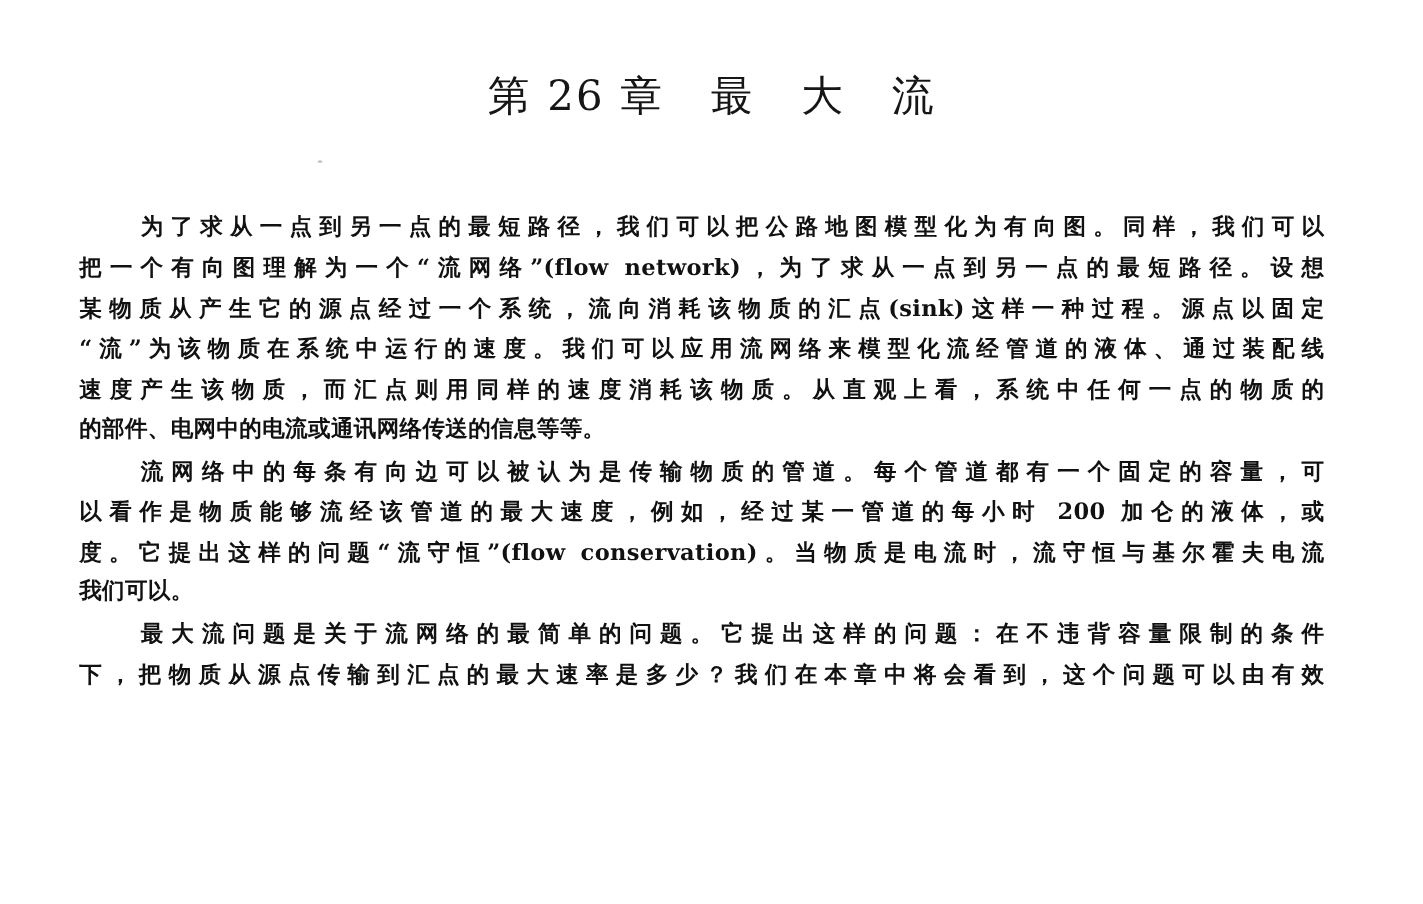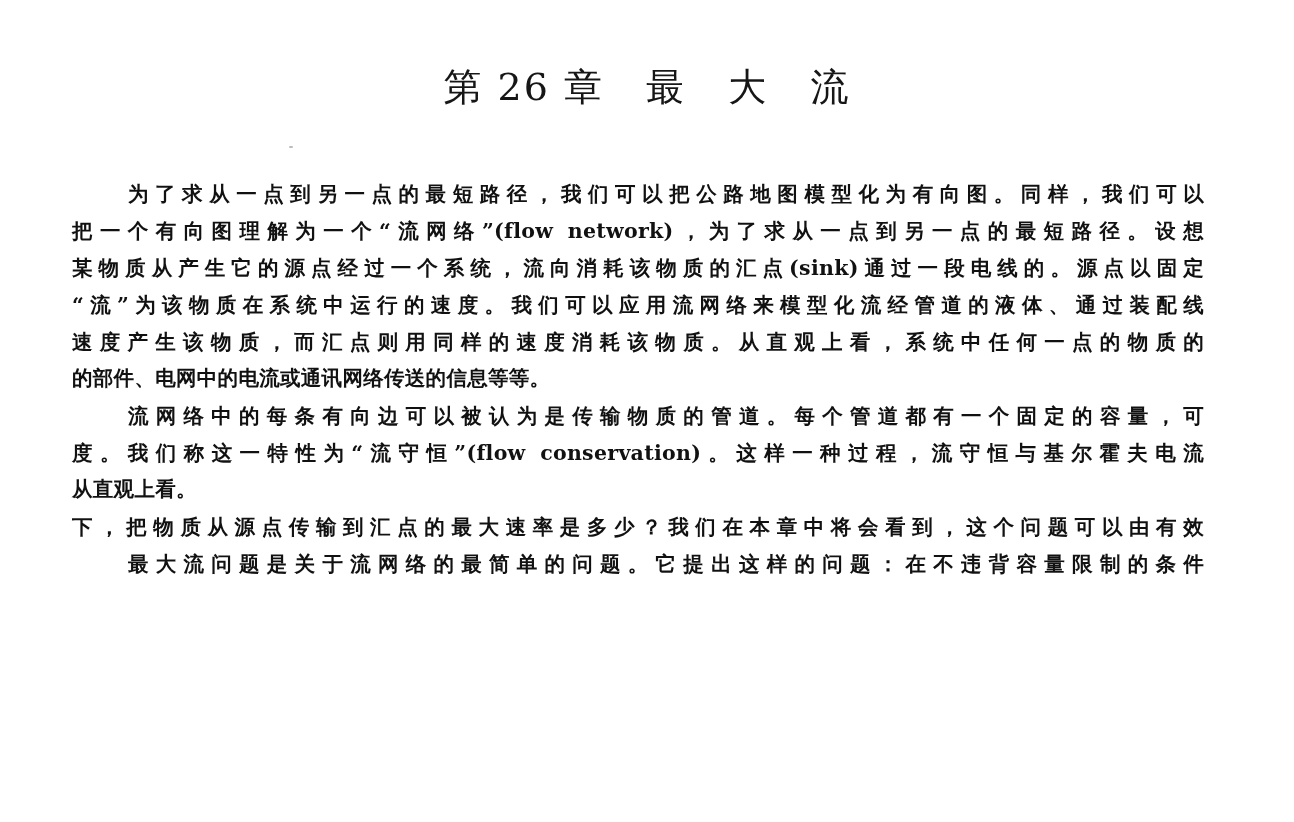--- a/index.html
+++ b/index.html
@@ -38,21 +38,21 @@
     left: 289px;
     top: 146px;
     width: 4px;
     height: 2px;
     background: #bdbdbd;
     border-radius: 1px;
   }
   .body-text {
     position: absolute;
     left: 72px;
-    top: 176px;
+    top: 188px;
     width: 1132px;
   }
   .line {
     height: 37px;
     line-height: 37px;
     font-size: 20.5px;
     font-weight: bold;
     white-space: nowrap;
     text-align: justify;
     text-align-last: justify;
@@ -73,31 +73,32 @@
 
   <h1 class="chapter-title" style="margin:0;font-weight:normal;">第 26 章   最   大   流</h1>
 
   <div class="speck"></div>
 
   <div class="body-text">
 
     <div class="paragraph">
       <div class="line indent">为了求从一点到另一点的最短路径，我们可以把公路地图模型化为有向图。同样，我们可以</div>
       <div class="line">把一个有向图理解为一个“流网络”(flow network)，为了求从一点到另一点的最短路径。设想</div>
-      <div class="line">某物质从产生它的源点经过一个系统，流向消耗该物质的汇点(sink)通过一段电线的。源点以固定</div>
+      <div class="line">某物质从产生它的源点经过一个系统，流向消耗该物质的汇点(sink)这样一种过程。源点以固定</div>
       <div class="line">“流”为该物质在系统中运行的速度。我们可以应用流网络来模型化流经管道的液体、通过装配线</div>
       <div class="line">速度产生该物质，而汇点则用同样的速度消耗该物质。从直观上看，系统中任何一点的物质的</div>
       <div class="line last">的部件、电网中的电流或通讯网络传送的信息等等。</div>
     </div>
 
     <div class="paragraph">
       <div class="line indent">流网络中的每条有向边可以被认为是传输物质的管道。每个管道都有一个固定的容量，可</div>
-      <div class="line">度。我们称这一特性为“流守恒”(flow conservation)。这样一种过程，流守恒与基尔霍夫电流</div>
-      <div class="line last">从直观上看。</div>
+      <div class="line">以看作是物质能够流经该管道的最大速度，例如，经过某一管道的每小时 200 加仑的液体，或</div>
+      <div class="line">度。它提出这样的问题“流守恒”(flow conservation)。当物质是电流时，流守恒与基尔霍夫电流</div>
+      <div class="line last">我们可以。</div>
     </div>
 
     <div class="paragraph">
+      <div class="line indent">最大流问题是关于流网络的最简单的问题。它提出这样的问题：在不违背容量限制的条件</div>
       <div class="line">下，把物质从源点传输到汇点的最大速率是多少？我们在本章中将会看到，这个问题可以由有效</div>
-      <div class="line indent">最大流问题是关于流网络的最简单的问题。它提出这样的问题：在不违背容量限制的条件</div>
     </div>
 
   </div>
 </div>
 
 </body></html>

